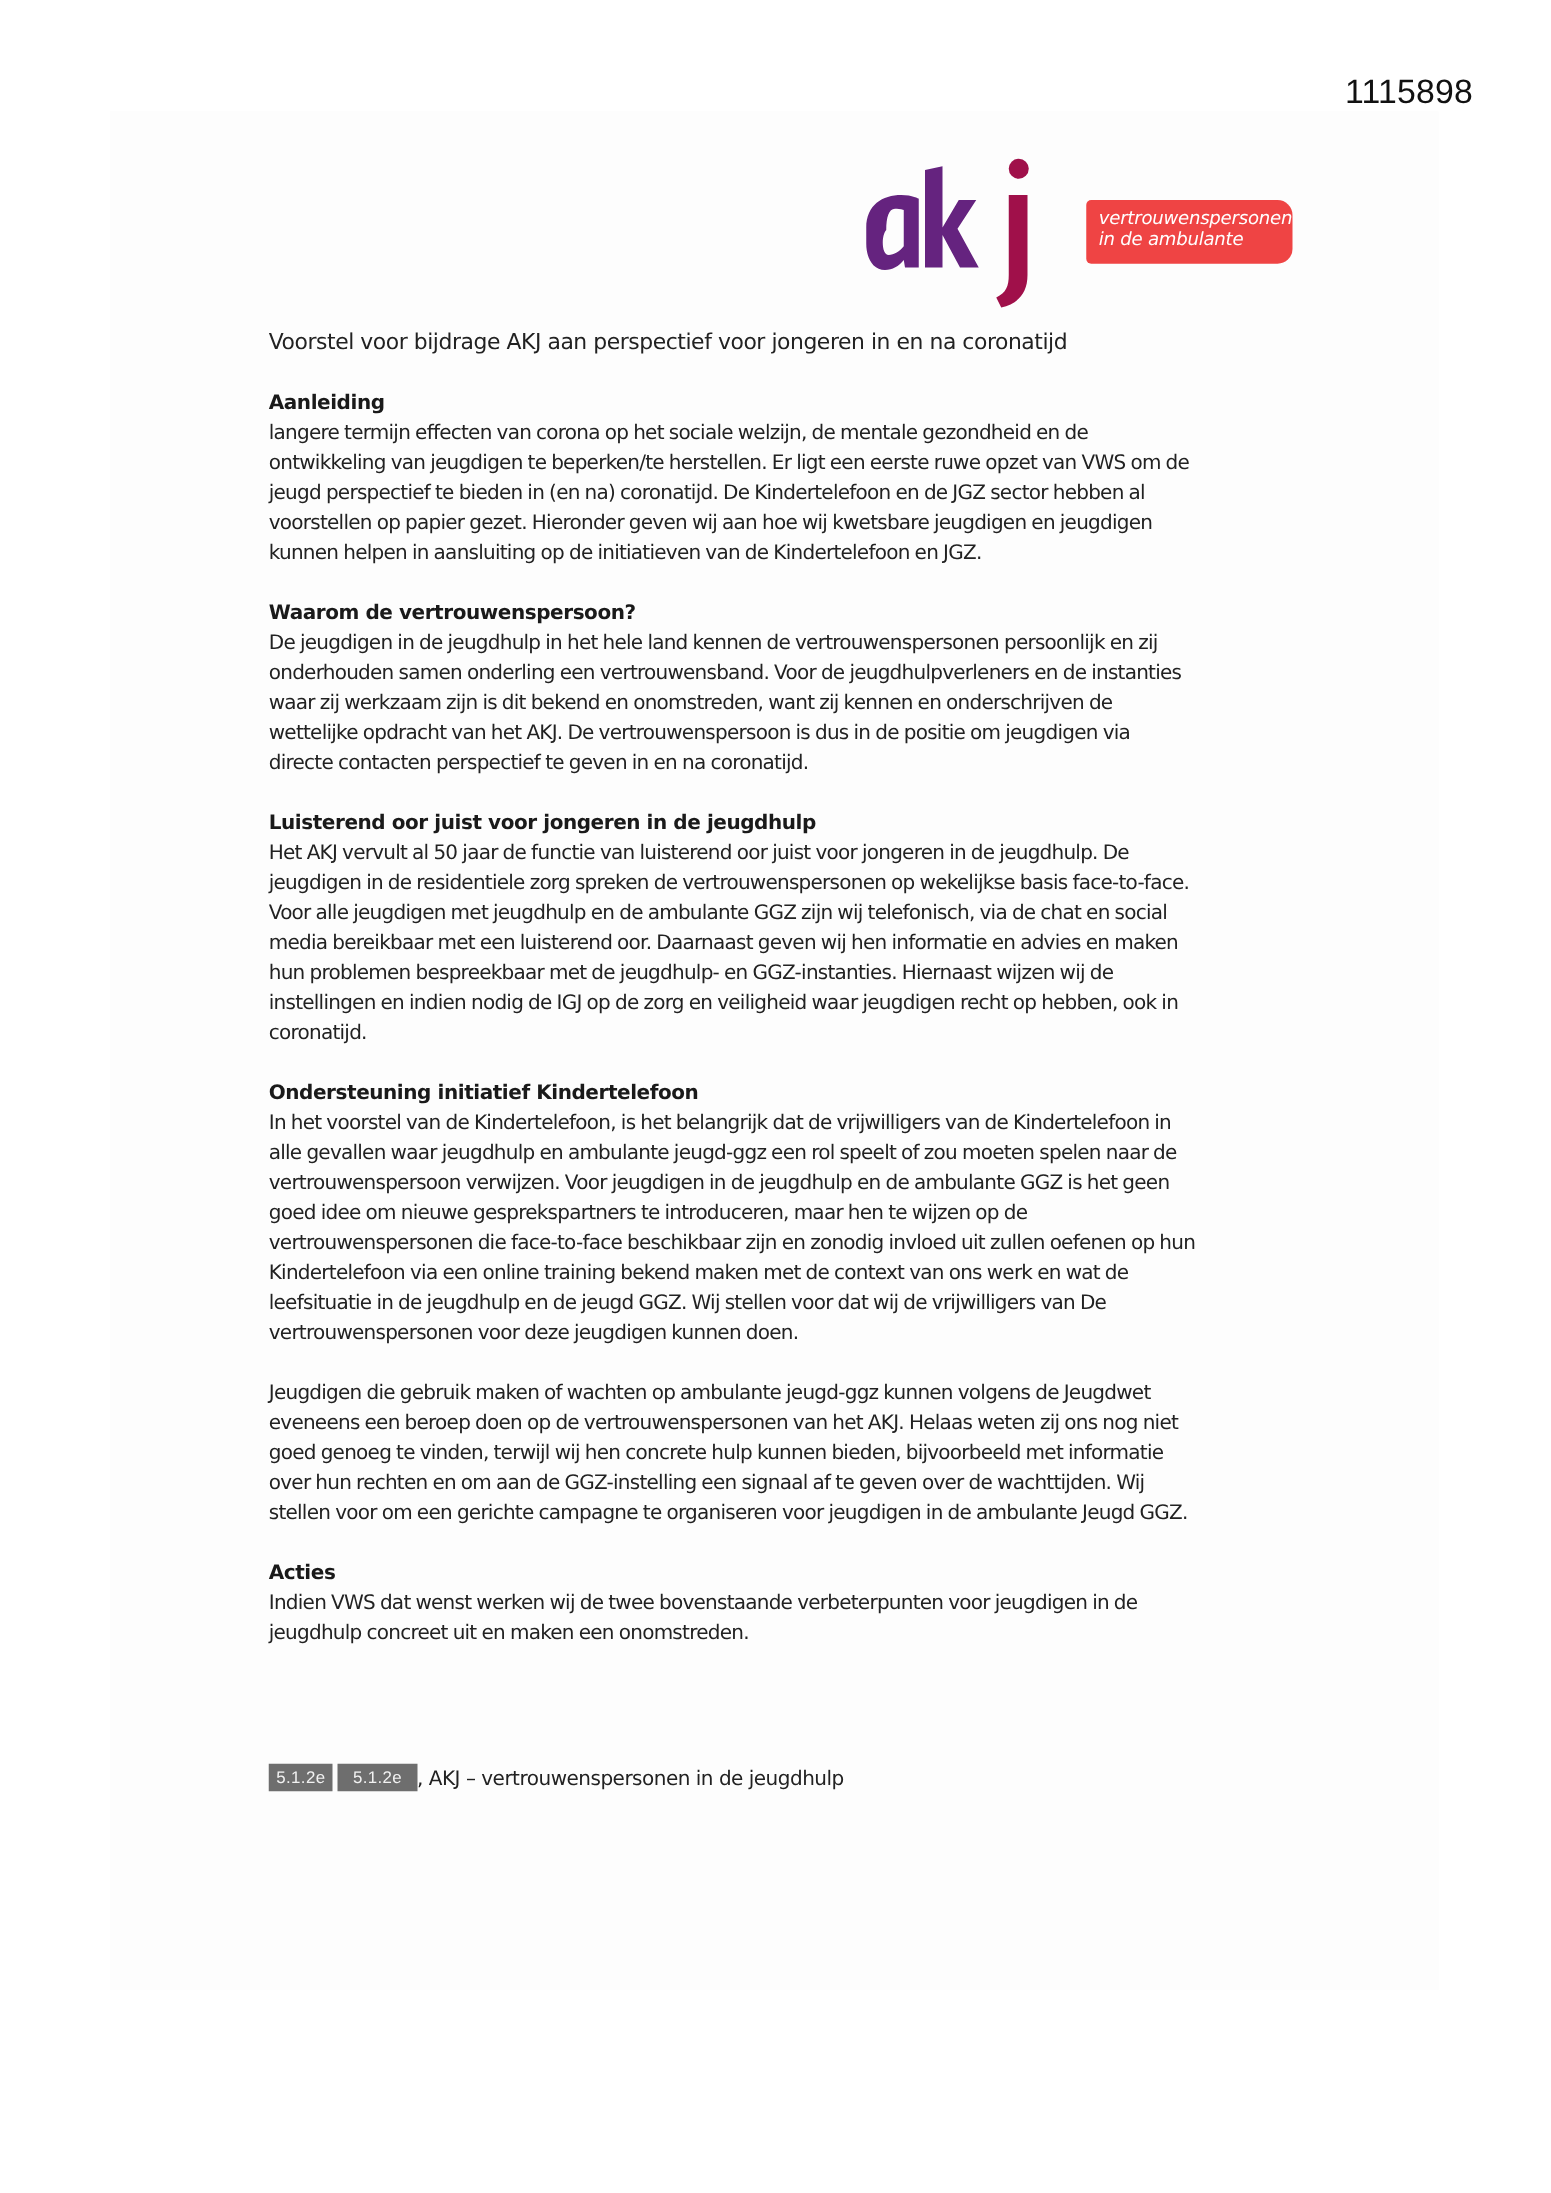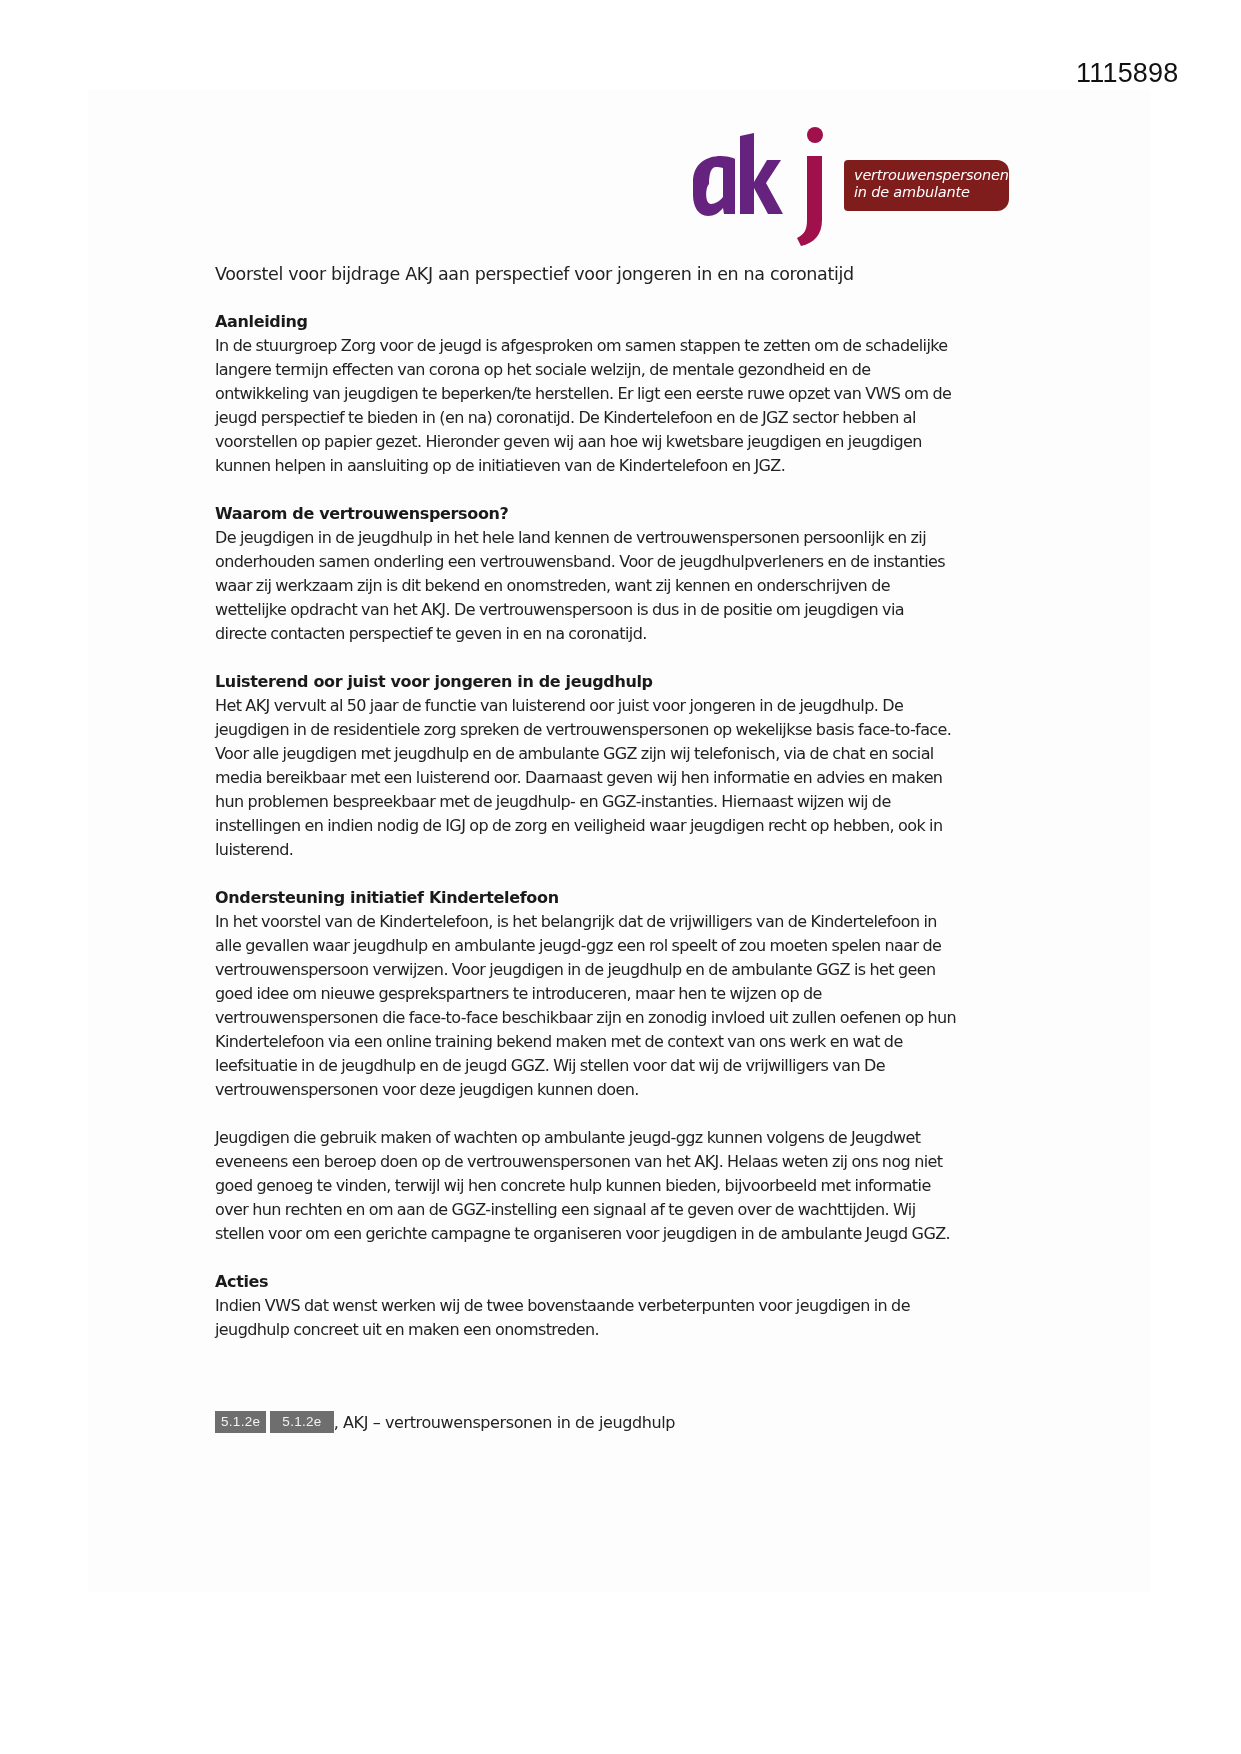--- a/index.html
+++ b/index.html
@@ -36,25 +36,25 @@
     .logo {
       position: absolute;
       left: 690px;
       top: 120px;
       width: 335px;
       height: 128px;
     }
     .logo svg { display: block; }
     .logo-box {
       position: absolute;
-      left: 154px;
+      left: 179px;
       top: 40px;
       width: 165px;
       height: 51px;
-      background: #7f1d1d;
+      background: #ef4444;
       border-radius: 4px 12px 12px 4px;
       color: #ffffff;
       font-family: "DejaVu Sans", sans-serif;
       font-style: italic;
       font-size: 14.5px;
       line-height: 17px;
       padding: 7px 0 0 10px;
       box-sizing: border-box;
       letter-spacing: -0.2px;
     }
@@ -152,21 +152,20 @@
     <span>vertrouwenspersonen</span>
     <span>in de ambulante</span>
   </div>
 </div>
 
 <div class="content">
   <p class="doc-title">Voorstel voor bijdrage AKJ aan perspectief voor jongeren in en na coronatijd</p>
 
   <div class="section">
     <p class="section-heading">Aanleiding</p>
-    <p class="section-line">In de stuurgroep Zorg voor de jeugd is afgesproken om samen stappen te zetten om de schadelijke</p>
     <p class="section-line">langere termijn effecten van corona op het sociale welzijn, de mentale gezondheid en de</p>
     <p class="section-line">ontwikkeling van jeugdigen te beperken/te herstellen. Er ligt een eerste ruwe opzet van VWS om de</p>
     <p class="section-line">jeugd perspectief te bieden in (en na) coronatijd. De Kindertelefoon en de JGZ sector hebben al</p>
     <p class="section-line">voorstellen op papier gezet. Hieronder geven wij aan hoe wij kwetsbare jeugdigen en jeugdigen</p>
     <p class="section-line">kunnen helpen in aansluiting op de initiatieven van de Kindertelefoon en JGZ.</p>
   </div>
 
   <div class="section">
     <p class="section-heading">Waarom de vertrouwenspersoon?</p>
     <p class="section-line">De jeugdigen in de jeugdhulp in het hele land kennen de vertrouwenspersonen persoonlijk en zij</p>
@@ -177,21 +176,21 @@
   </div>
 
   <div class="section">
     <p class="section-heading">Luisterend oor juist voor jongeren in de jeugdhulp</p>
     <p class="section-line">Het AKJ vervult al 50 jaar de functie van luisterend oor juist voor jongeren in de jeugdhulp. De</p>
     <p class="section-line">jeugdigen in de residentiele zorg spreken de vertrouwenspersonen op wekelijkse basis face-to-face.</p>
     <p class="section-line">Voor alle jeugdigen met jeugdhulp en de ambulante GGZ zijn wij telefonisch, via de chat en social</p>
     <p class="section-line">media bereikbaar met een luisterend oor. Daarnaast geven wij hen informatie en advies en maken</p>
     <p class="section-line">hun problemen bespreekbaar met de jeugdhulp- en GGZ-instanties. Hiernaast wijzen wij de</p>
     <p class="section-line">instellingen en indien nodig de IGJ op de zorg en veiligheid waar jeugdigen recht op hebben, ook in</p>
-    <p class="section-line">luisterend.</p>
+    <p class="section-line">coronatijd.</p>
   </div>
 
   <div class="section">
     <p class="section-heading">Ondersteuning initiatief Kindertelefoon</p>
     <p class="section-line">In het voorstel van de Kindertelefoon, is het belangrijk dat de vrijwilligers van de Kindertelefoon in</p>
     <p class="section-line">alle gevallen waar jeugdhulp en ambulante jeugd-ggz een rol speelt of zou moeten spelen naar de</p>
     <p class="section-line">vertrouwenspersoon verwijzen. Voor jeugdigen in de jeugdhulp en de ambulante GGZ is het geen</p>
     <p class="section-line">goed idee om nieuwe gesprekspartners te introduceren, maar hen te wijzen op de</p>
     <p class="section-line">vertrouwenspersonen die face-to-face beschikbaar zijn en zonodig invloed uit zullen oefenen op hun</p>
     <p class="section-line">Kindertelefoon via een online training bekend maken met de context van ons werk en wat de</p>

